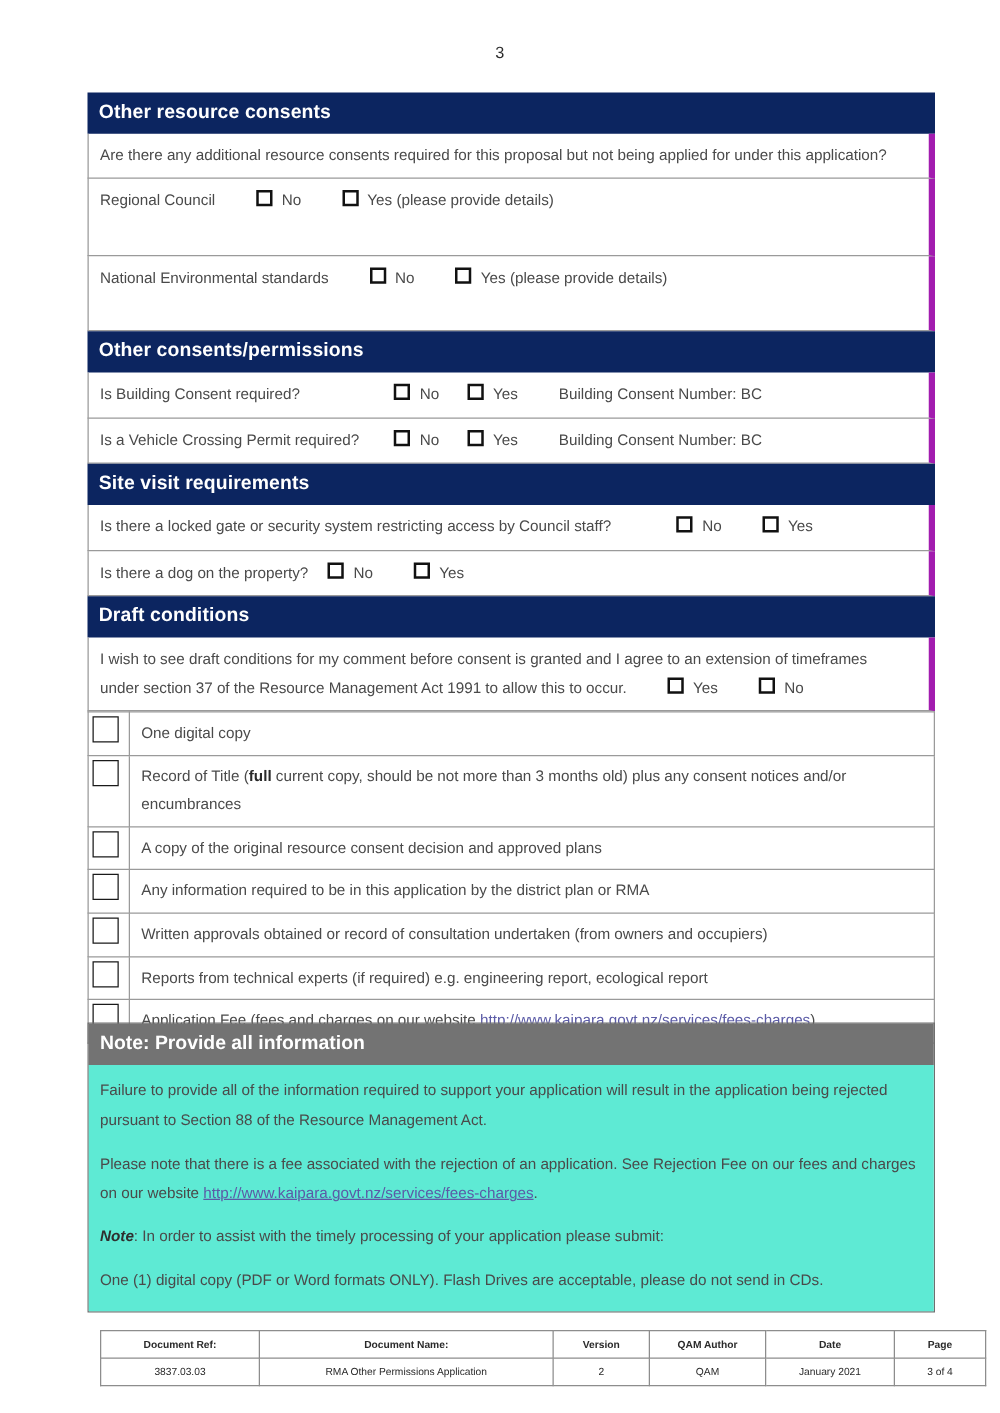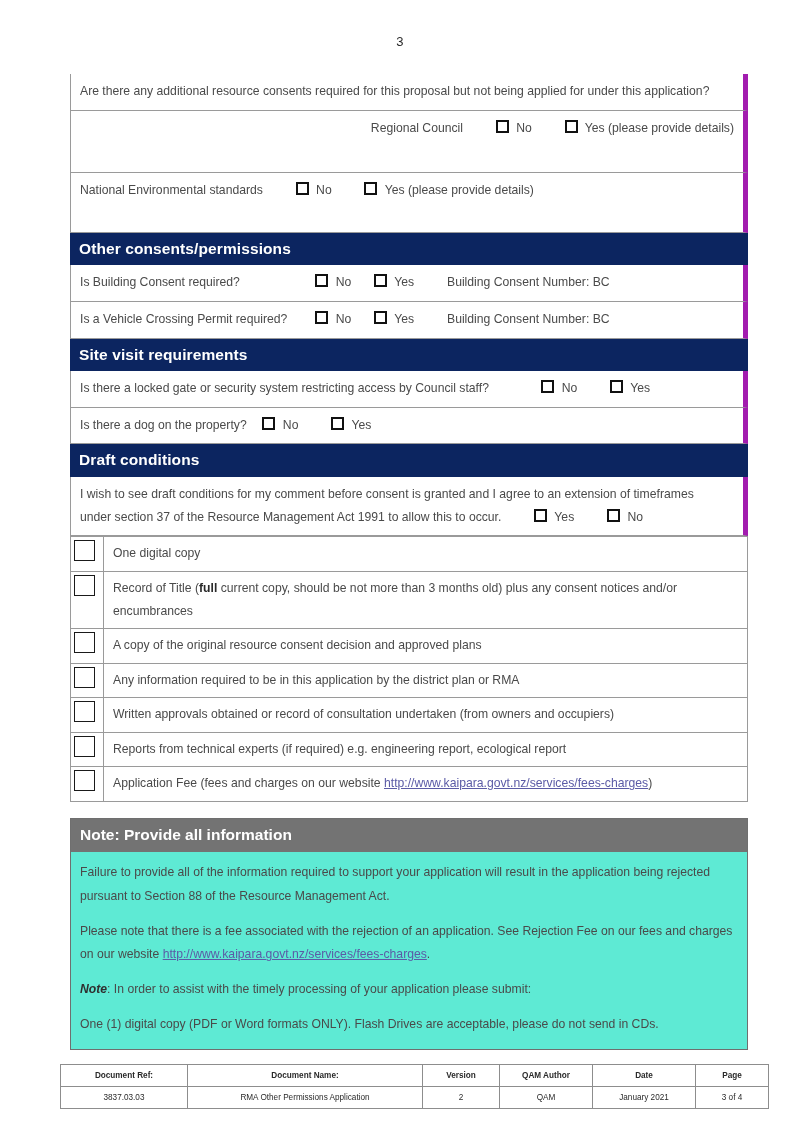--- a/index.html
+++ b/index.html
@@ -51,21 +51,21 @@
   .row {
     border-left: 1px solid #9a9a9a;
     border-right: 5px solid #a21caf;
     border-bottom: 1px solid #9a9a9a;
     box-sizing: border-box;
     padding: 6px 9px 7px 9px;
     font-size: 12.2px;
     color: #4a4a4a;
     line-height: 1.85;
   }
-  .row.tall-1 { min-height: 62px; text-align: right; }
+  .row.tall-1 { min-height: 62px; }
   .row.tall-2 { min-height: 60px; }
   .spacer-lg { display: inline-block; width: 26px; }
   .spacer-md { display: inline-block; width: 16px; }
   .spacer-sm { display: inline-block; width: 9px; }
 
   .cb {
     display: inline-block;
     width: 9px;
     height: 9px;
     border: 2px solid #111111;
@@ -140,21 +140,21 @@
   .note-body p {
     margin: 0 0 11px 0;
   }
   .note-body p:last-child { margin-bottom: 2px; }
   .note-em { font-style: italic; font-weight: bold; color: #2f2f2f; }
   .bold { font-weight: bold; color: #2a2a2a; }
 
   
   .footer-wrap {
     position: absolute;
-    left: 60px;
+    left: 80px;
     top: 1064px;
     width: 678px;
   }
   table.footer {
     border-collapse: collapse;
     width: 678px;
     table-layout: fixed;
   }
   table.footer td {
     border: 1px solid #8d8d8d;
@@ -175,20 +175,21 @@
 </style>
 </head>
 <body>
 
 <div class="page">
 
   <div class="page-number">3</div>
 
   <div class="form-wrap">
 
+    <div class="sect-header">Other resource consents</div>
 
     <div class="row">
       <span>Are there any additional resource consents required for this proposal but not being applied for under this application?</span>
     </div>
 
     <div class="row tall-1">
       <span>Regional Council</span>
       <span class="spacer-lg"></span>
       <span class="cb"></span>
       <span>No</span>

